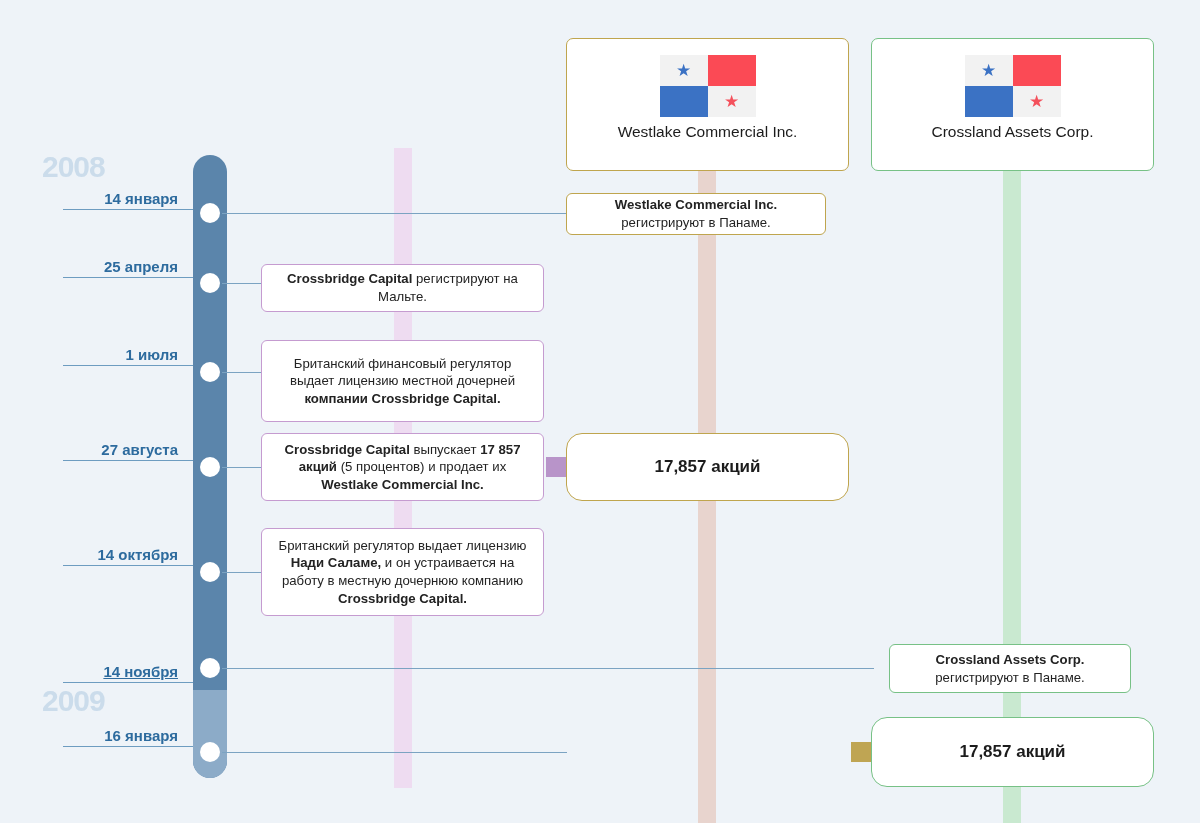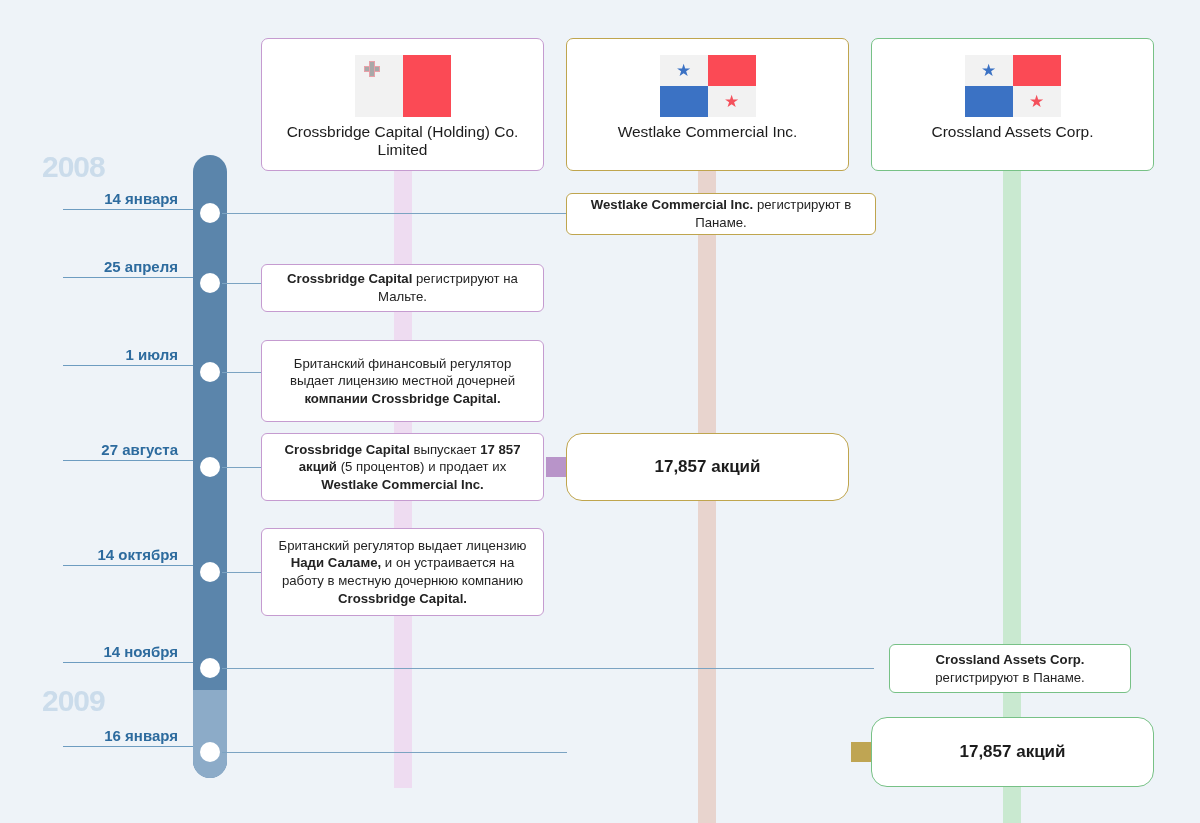--- a/index.html
+++ b/index.html
@@ -202,30 +202,20 @@
 </style>
 </head>
 <body>
 
 <div id="stage">
 
   <div class="col-stripe malta"></div>
   <div class="col-stripe panama1"></div>
   <div class="col-stripe panama2"></div>
 
-  <div class="company-card c-malta">
-    <div class="flag malta">
-      <div class="red-half"></div>
-      <div class="cross">
-          <i class="h"></i>
-          <i class="v"></i>
-        </div>
-    </div>
-    <div class="company-name">Crossbridge Capital (Holding) Co. Limited</div>
-  </div>
 
   <div class="company-card c-west">
     <div class="flag panama">
       <div class="q tl">
           <span class="star blue">★</span>
         </div>
       <div class="q tr"></div>
       <div class="q bl"></div>
       <div class="q br">
           <span class="star red">★</span>
@@ -251,21 +241,21 @@
   <div class="rail">
     <div class="seg-2009"></div>
   </div>
 
   <div class="year y2008">2008</div>
   <div class="year y2009">2009</div>
 
   <div class="date-label" style="top:190px;">14 января</div>
   <div class="connector" style="left:222px; top:213px; width:345px;"></div>
   <div class="dot" style="top:203px;"></div>
-  <div class="event-box gld" style="left:566px; top:193px; width:310px; height:42px;">
+  <div class="event-box gld" style="left:566px; top:193px; width:260px; height:42px;">
       <span><b>Westlake Commercial Inc.</b> регистрируют в Панаме.</span>
     </div>
 
   <div class="date-label" style="top:258px;">25 апреля</div>
   <div class="connector" style="left:222px; top:283px; width:42px;"></div>
   <div class="dot" style="top:273px;"></div>
   <div class="event-box pur" style="left:261px; top:264px; width:283px; height:48px;">
       <span><b>Crossbridge Capital</b> регистрируют на Мальте.</span>
     </div>
 
@@ -288,21 +278,21 @@
   </svg>
   <div class="shares-box gld" style="left:566px; top:433px; width:283px; height:68px;">17,857 акций</div>
 
   <div class="date-label" style="top:546px;">14 октября</div>
   <div class="connector" style="left:222px; top:572px; width:42px;"></div>
   <div class="dot" style="top:562px;"></div>
   <div class="event-box pur" style="left:261px; top:528px; width:283px; height:88px;">
       <span>Британский регулятор выдает лицензию <b>Нади Саламе,</b> и он устраивается на работу в местную дочернюю компанию <b>Crossbridge Capital.</b></span>
     </div>
 
-  <div class="date-label" style="top:643px;">14 ноября</div>
+  <div class="date-label" style="top:663px;text-decoration:underline;">14 ноября</div>
   <div class="connector" style="left:222px; top:668px; width:652px;"></div>
   <div class="dot" style="top:658px;"></div>
   <div class="event-box grn" style="left:889px; top:644px; width:242px; height:49px;">
       <span><b>Crossland Assets Corp.</b> регистрируют в Панаме.</span>
     </div>
 
   <div class="date-label" style="top:727px;">16 января</div>
   <div class="connector" style="left:222px; top:752px; width:345px;"></div>
   <div class="dot" style="top:742px;"></div>
 

